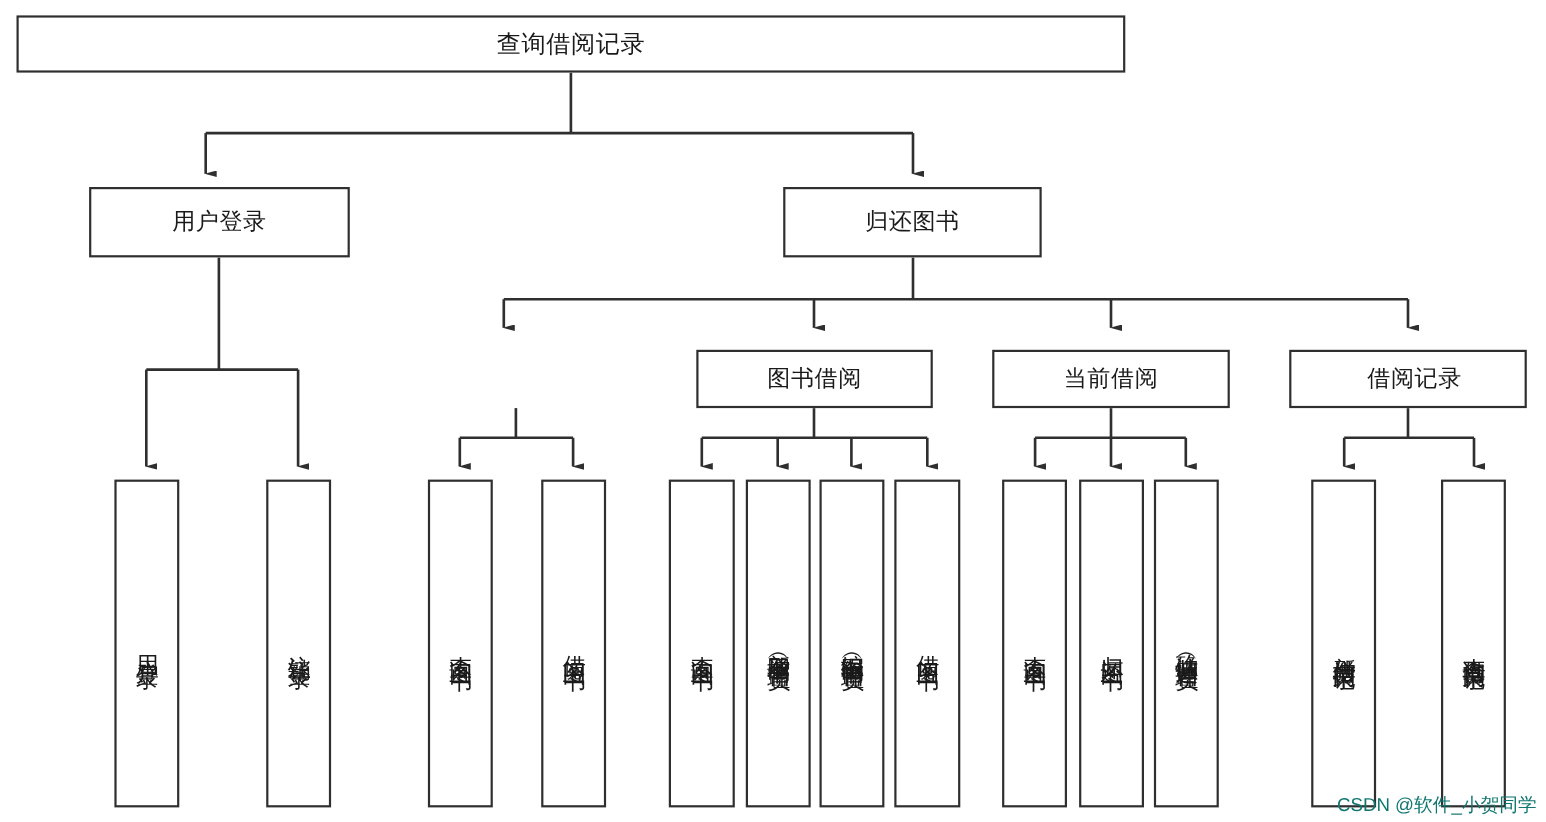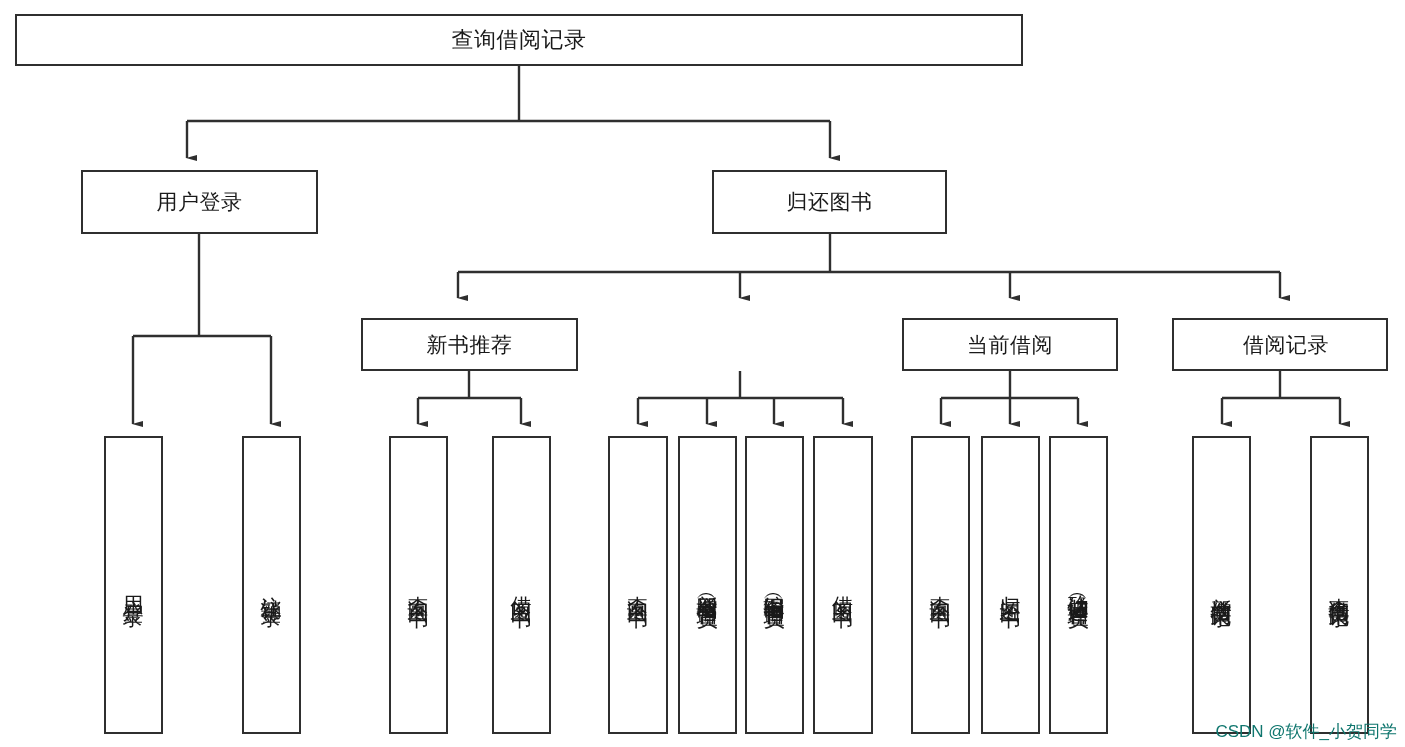--- a/index.html
+++ b/index.html
@@ -112,22 +112,22 @@
     <span class="node-label">查询借阅记录</span>
   </div>
 
   <div class="node-box" style="left:81px;top:170px;width:237px;height:64px;">
     <span class="node-label">用户登录</span>
   </div>
   <div class="node-box" style="left:712px;top:170px;width:235px;height:64px;">
     <span class="node-label">归还图书</span>
   </div>
 
-  <div class="node-box" style="left:361px;top:318px;width:217px;height:53px;">
-    <span class="node-label">新书推荐</span>
+  <div class="node-box" style="left:633px;top:318px;width:215px;height:53px;">
+    <span class="node-label">图书借阅</span>
   </div>
   <div class="node-box" style="left:902px;top:318px;width:216px;height:53px;">
     <span class="node-label">当前借阅</span>
   </div>
   <div class="node-box" style="left:1172px;top:318px;width:216px;height:53px;padding-left:12px;">
     <span class="node-label">借阅记录</span>
   </div>
 
   <div class="leaf-box" style="left:104px;top:436px;width:59px;height:298px;">
     <span class="leaf-label">用户登录</span>

